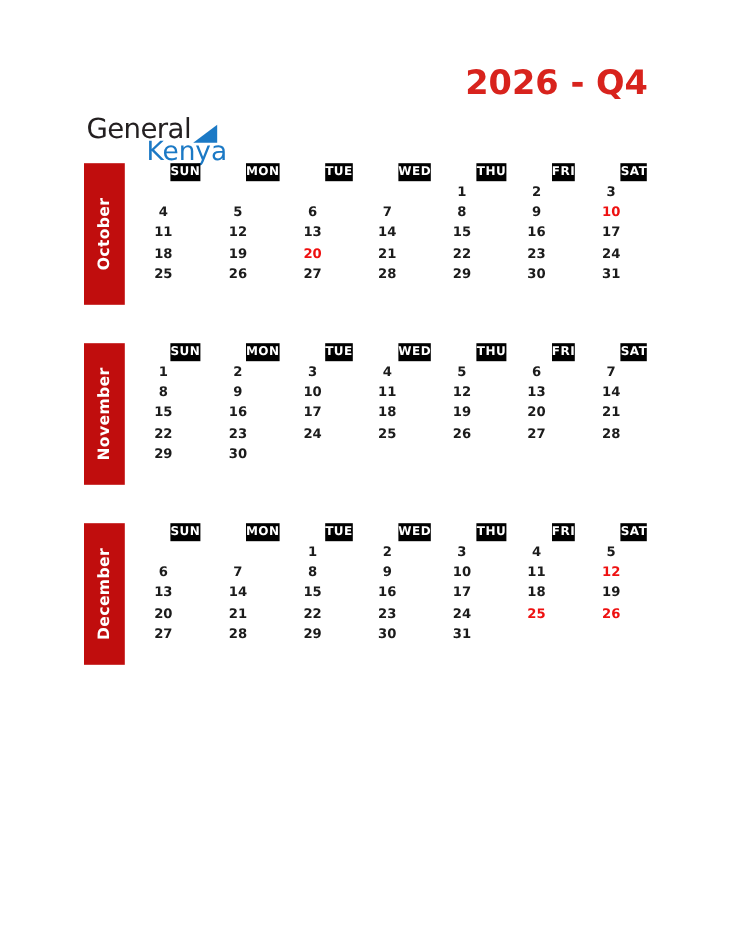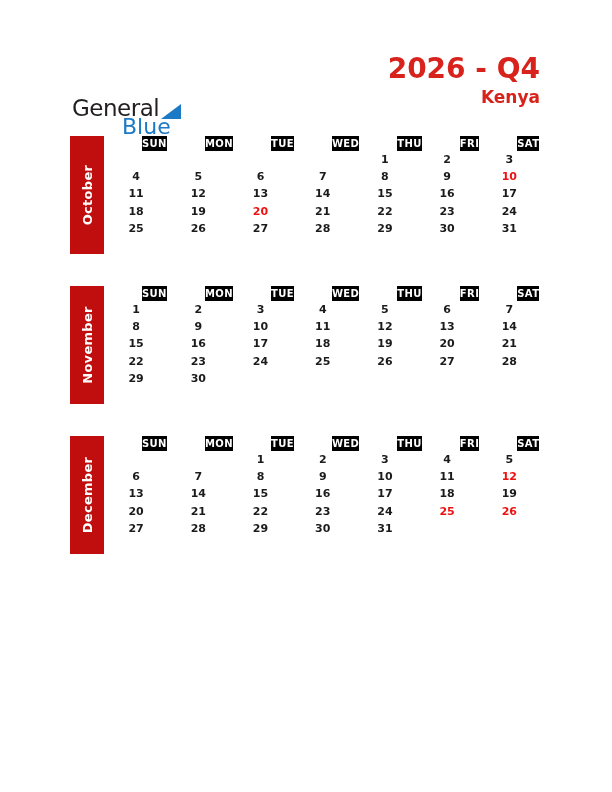--- a/index.html
+++ b/index.html
@@ -51,26 +51,25 @@
 </head>
 <body>
 
 <div class="page">
 
   <div class="logo">
     <div class="logo-row">
       <span class="logo-general" style="color: rgb(35, 31, 32);">General</span>
       <span class="logo-triangle" style="border-bottom-color: rgb(27, 121, 197);"></span>
     </div>
-    <div class="logo-blue" style="color: rgb(27, 121, 197);">Blue</div>
+    <div class="logo-blue" style="color: rgb(27, 121, 197);">Kenya</div>
   </div>
 
   <div class="title-block" style="color: rgb(216, 35, 29);">
     <div class="title">2026 - Q4</div>
-    <div class="subtitle">Kenya</div>
   </div>
 
   <div class="months" id="months">
       <div class="month">
         <div class="month-sidebar" style="background: rgb(192, 13, 13);">
           <span class="month-label">October</span>
         </div>
         <div class="month-body">
           <div class="day-head-row">
             <div class="day-head" style="background: rgb(0, 0, 0); color: rgb(255, 255, 255);">SUN</div>

